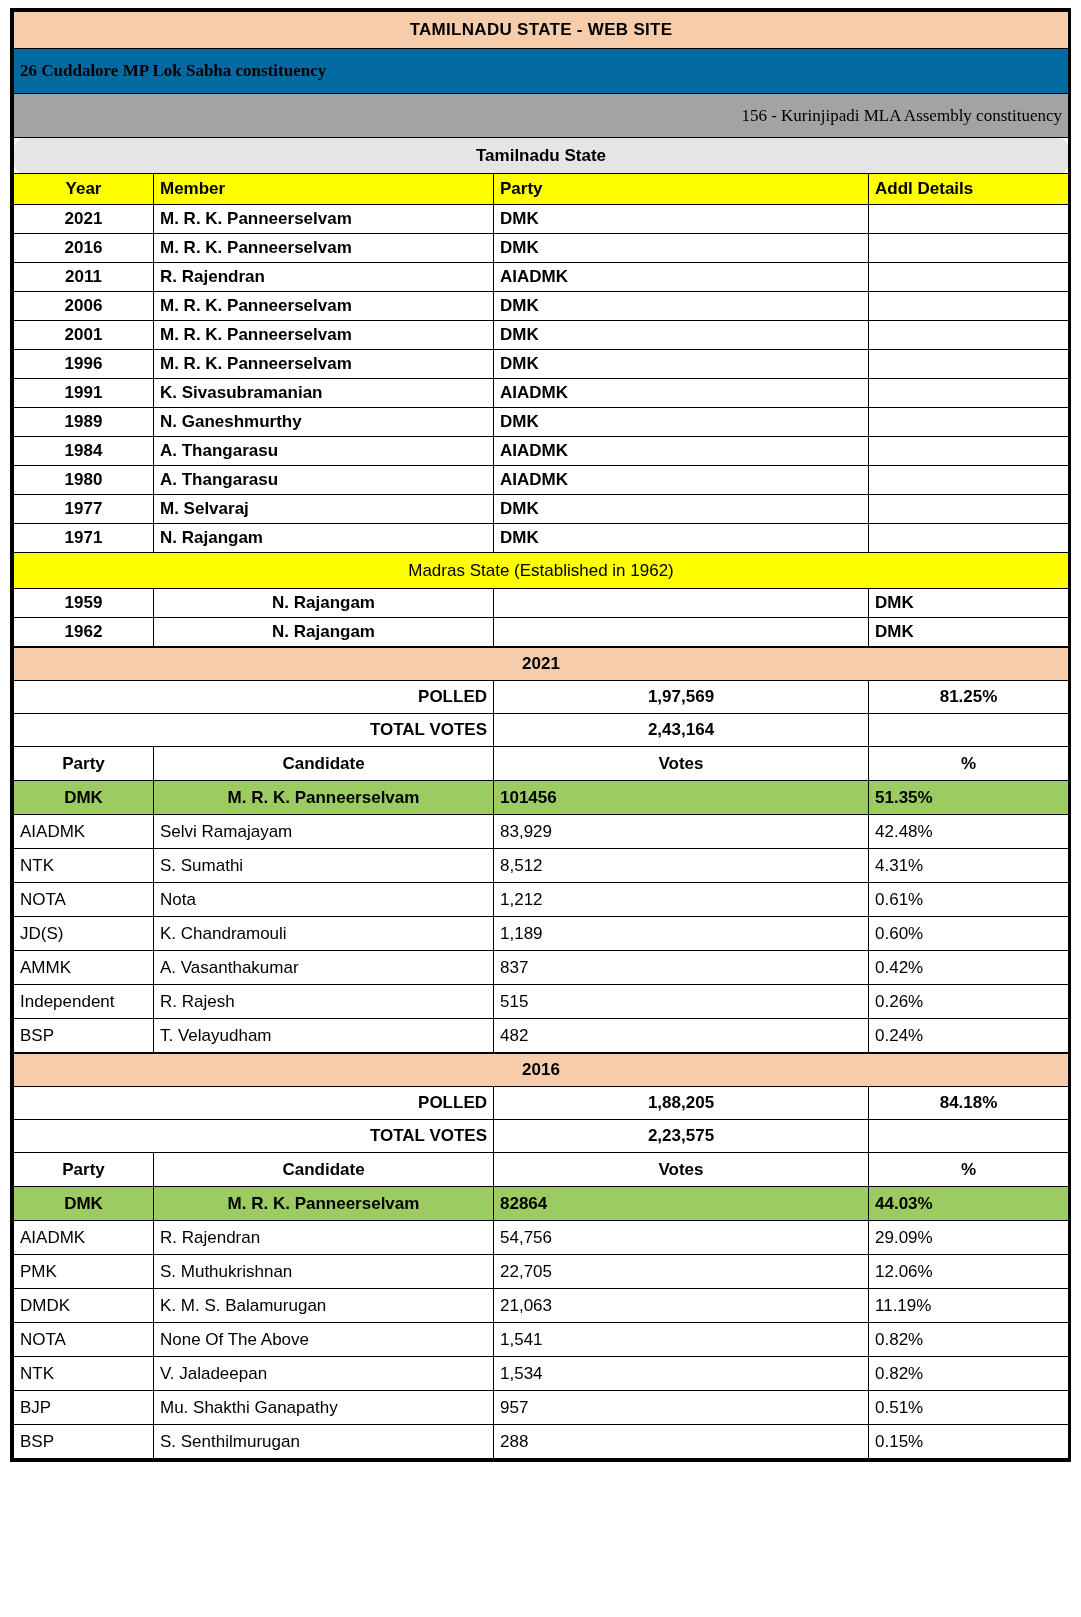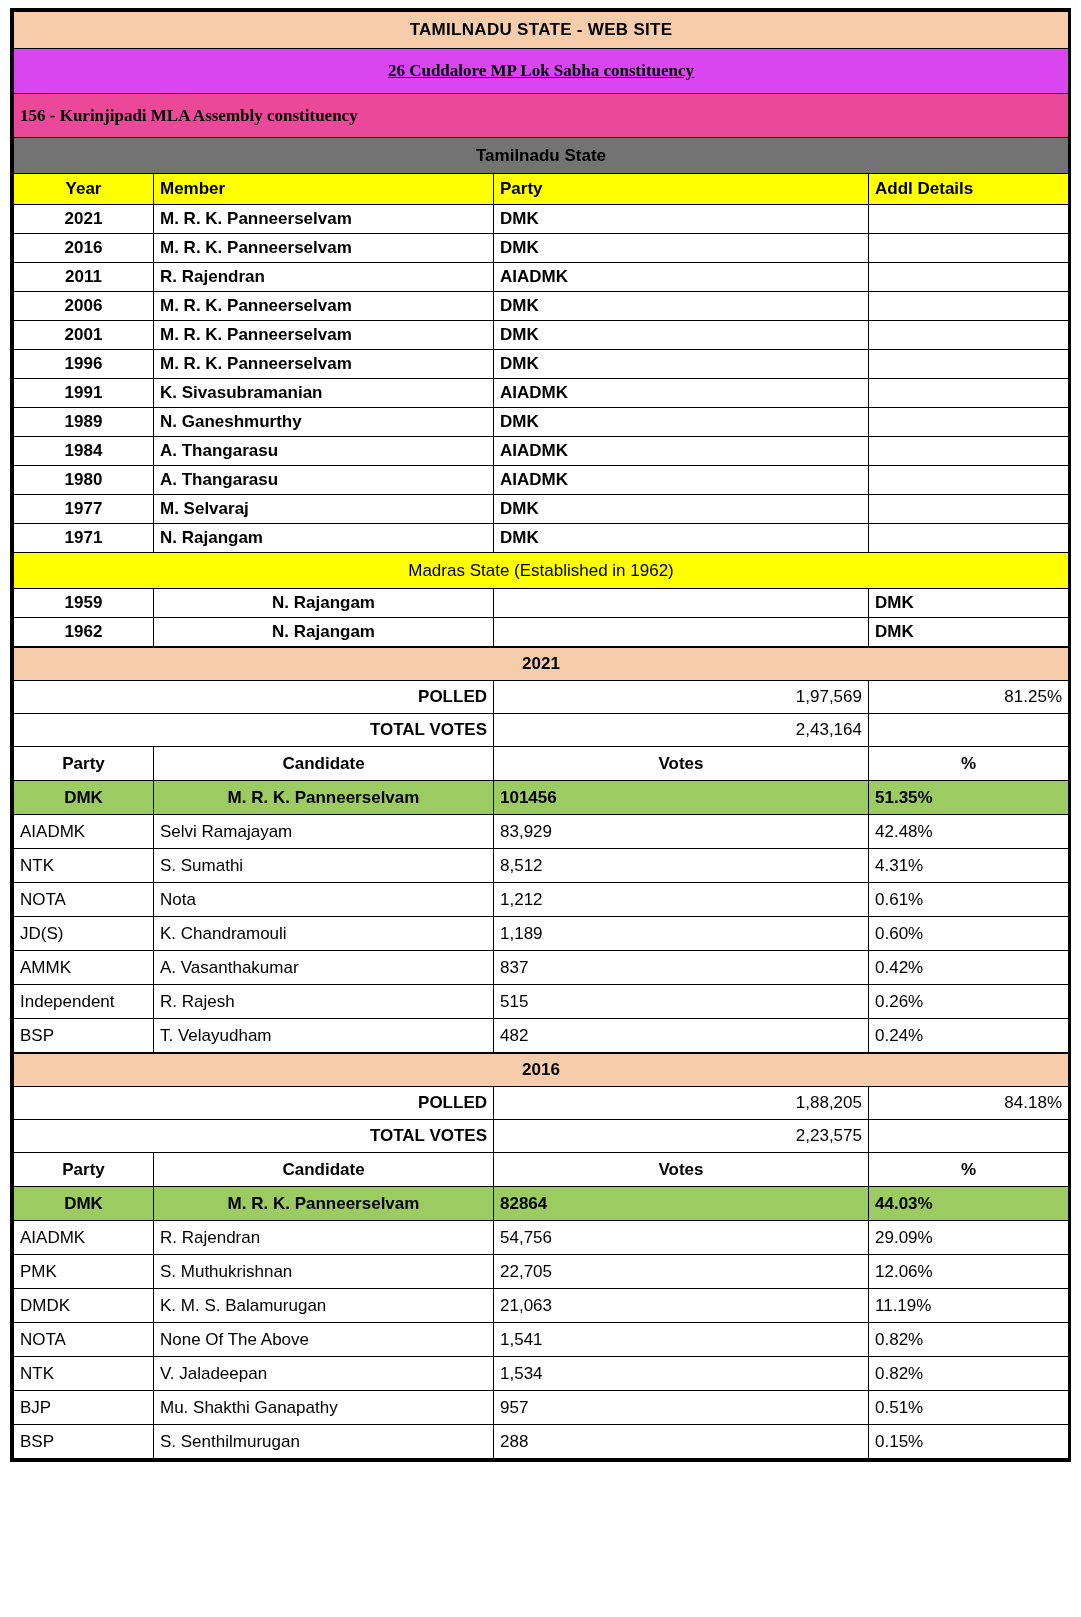--- a/index.html
+++ b/index.html
@@ -44,45 +44,45 @@
   .site-title {
     background: #f6ccab;
     color: #7030a0;
     font-weight: bold;
     text-align: center;
     font-size: 19px;
     letter-spacing: .3px;
     height: 37px !important;
   }
   .mp-title {
-    background: #d946ef;
+    background: #0369a1;
     color: #000000;
     font-weight: bold;
-    text-align: center;
+    text-align: left;
     font-size: 26px;
     font-family: "Liberation Serif", serif;
     height: 45px !important;
-    text-decoration: underline;
   }
   .mla-title {
-    background: #ec4899;
+    background: #a3a3a3;
     color: #000000;
-    font-weight: bold;
-    text-align: left;
+    font-weight: normal;
+    text-align: right;
     font-size: 26px;
     font-family: "Liberation Serif", serif;
     height: 44px !important;
   }
   .state-title {
-    background: #737373;
+    background: #e5e5e5;
     color: #000000;
     font-weight: bold;
     text-align: center;
     font-size: 25px;
     height: 36px !important;
+    border-radius: 11px;
   }
   .hdr {
     background: #ffff00;
     font-weight: bold;
     font-size: 19px;
     height: 31px !important;
   }
   .yearcell {
     text-align: center;
     font-weight: bold;
@@ -104,22 +104,22 @@
     font-size: 21px;
     height: 33px !important;
   }
   .polled-label {
     text-align: right;
     font-weight: bold;
     font-size: 18px;
     height: 33px !important;
   }
   .polled-val {
-    text-align: right;
-    font-weight: normal;
+    text-align: center;
+    font-weight: bold;
     font-size: 18px;
     height: 33px !important;
   }
   .colhdr {
     text-align: center;
     font-weight: bold;
     font-size: 21px;
     height: 34px !important;
   }
   .winner td {

